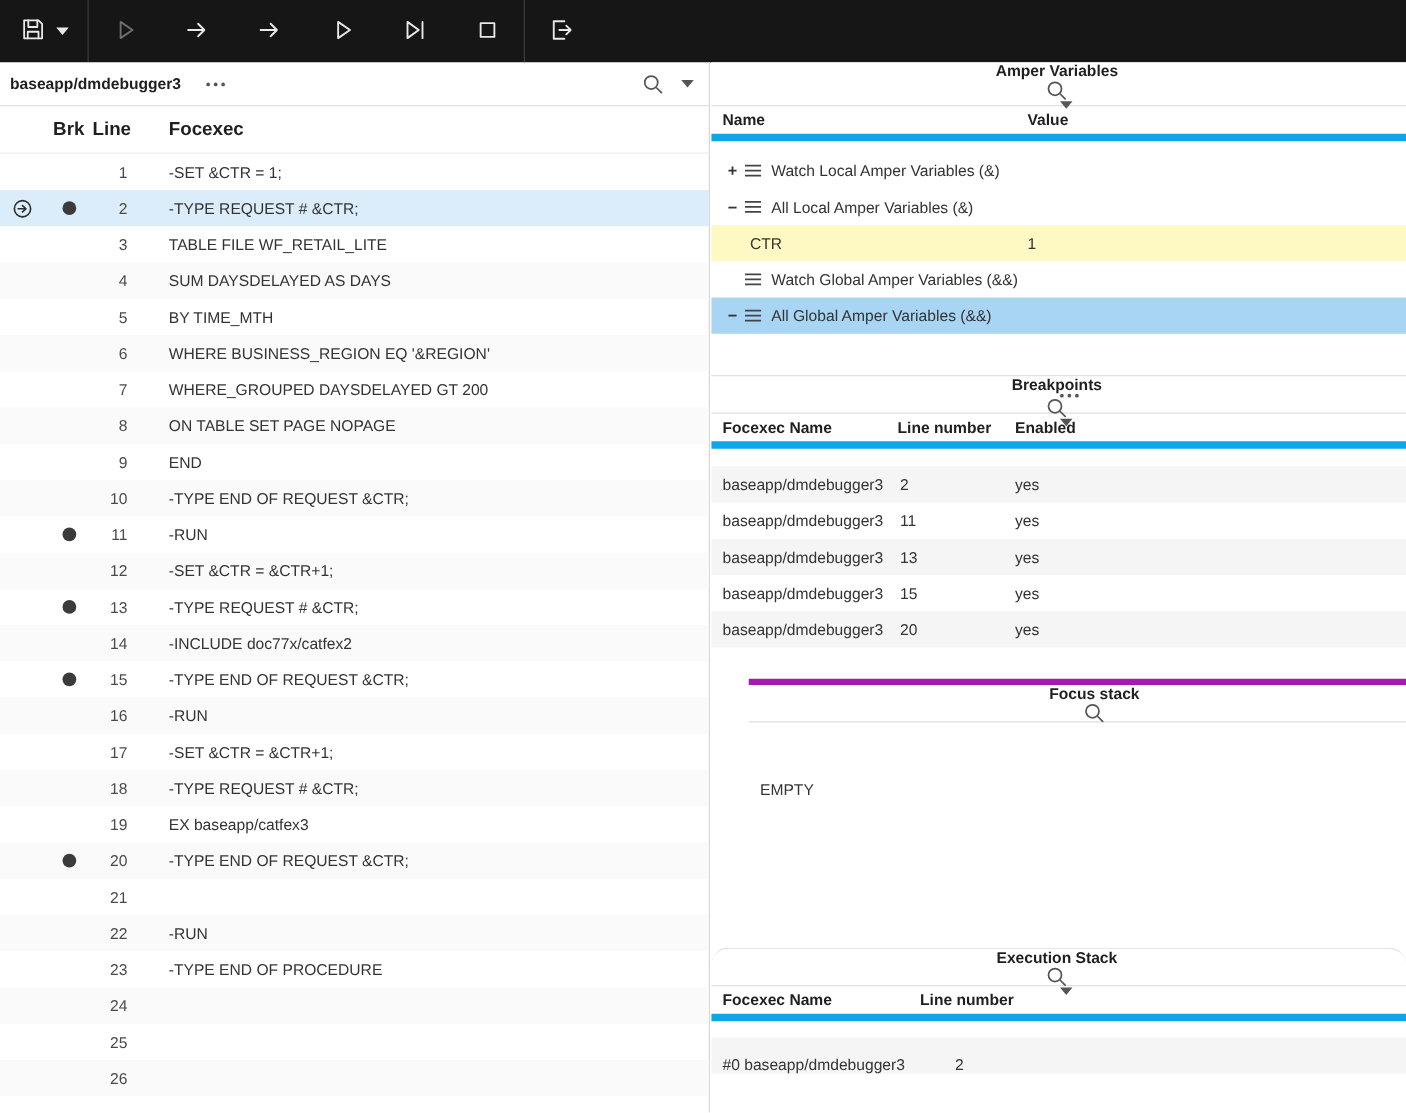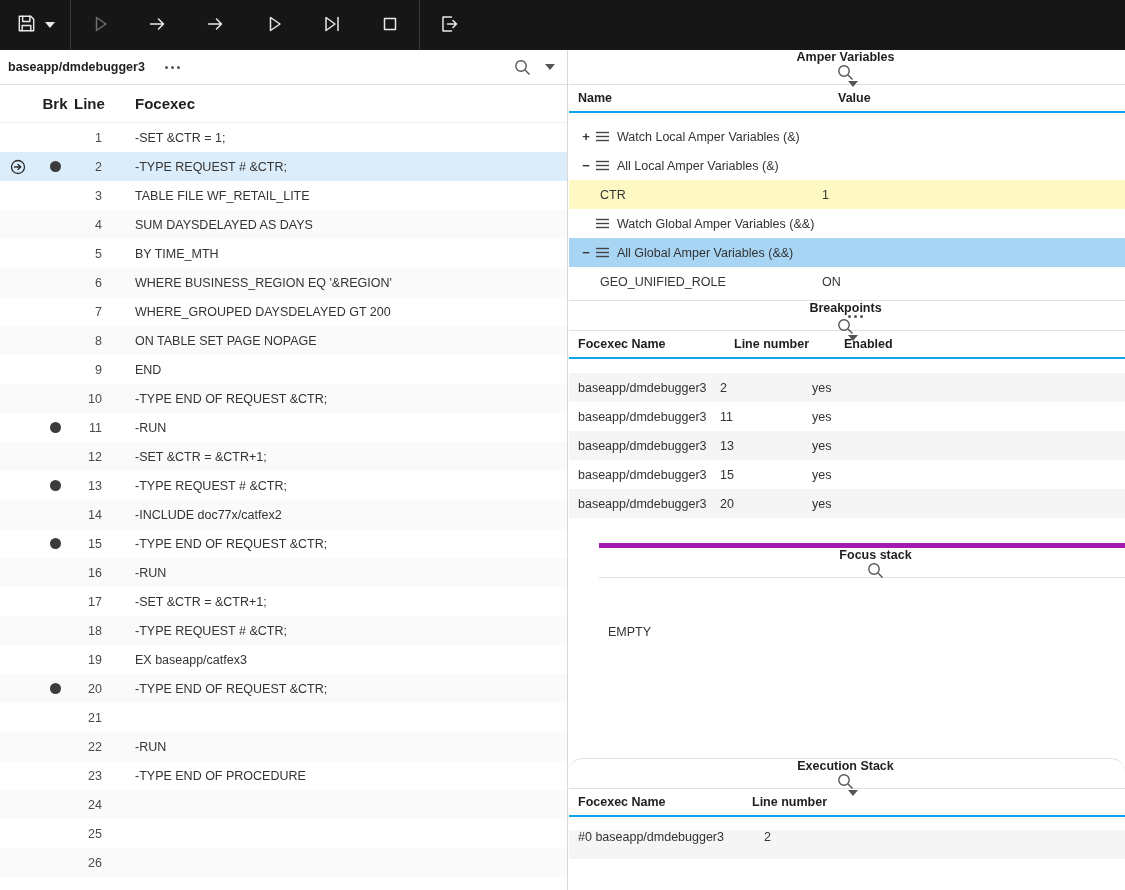--- a/index.html
+++ b/index.html
@@ -50,21 +50,21 @@
   .right-panel{position:absolute;top:50px;left:569px;width:556px;height:840px;background:#fff;}
   .sec{position:absolute;left:0;width:556px;overflow:hidden;background:#fff;}
   .sec-amper{top:0;height:250px;}
   .sec-break{top:250px;height:243px;border-top:1px solid #e0e0e0;}
   .sec-focus{top:493px;height:193px;border-top:5px solid #a21caf;margin-left:30px;}
   .sec-exec{top:708px;height:154px;border-top:1px solid #e0e0e0;border-radius:14px;}
   .sec-header{display:flex;align-items:center;padding:0 12px 0 9px;border-bottom:1px solid #e0e0e0;flex-direction:column;}
   .sec-amper .sec-header{height:35px;}
   .sec-break .sec-header,.sec-focus .sec-header,.sec-exec .sec-header{height:30px;}
   .sec-title{font-size:12.5px;font-weight:bold;color:#1f1f1f;}
-  .colhdr{height:28px;display:flex;align-items:center;font-size:12.5px;font-weight:bold;color:#1f1f1f;border-bottom:2px solid #0ea5e9;gap:16px;}
+  .colhdr{height:28px;display:flex;align-items:center;font-size:12.5px;font-weight:bold;color:#1f1f1f;border-bottom:6px solid #0ea5e9;}
 
   
   .av-colhdr .c-name{padding-left:9px;width:253px;}
   .av-rows{margin-top:9px;}
   .av-row{height:29px;display:flex;align-items:center;font-size:12.5px;color:#333;cursor:pointer;}
   .av-row.alt{background:#fef9c3;}
   .av-row.selected{background:#a9d5f5;}
   .expander{width:12px;margin-left:11px;font-weight:bold;color:#333;font-size:13px;text-align:center;}
   .list-icon{margin-left:4px;display:inline-flex;}
   .g-label{margin-left:8px;}
@@ -77,21 +77,21 @@
   .bp-row{height:29px;display:flex;align-items:center;font-size:12.5px;color:#333;cursor:pointer;}
   .bp-row:nth-child(odd){background:#f5f5f5;}
   .bp-row .bp-c2{padding-left:2px;}
 
   
   .focus-content{padding:42px 9px 0;font-size:12.5px;color:#333;line-height:24px;}
 
   
   .ex-c1{padding-left:9px;width:167px;}
   .exec-rows{margin-top:13px;}
-  .exec-row{height:29px;display:flex;align-items:flex-start;font-size:12.5px;color:#333;background:#f5f5f5;}
+  .exec-row{height:29px;display:flex;align-items:flex-end;font-size:12.5px;color:#333;background:#f5f5f5;}
   .exec-row .ex-c2{padding-left:28px;}
 </style>
 </head>
 <body>
 
 <div class="app">
 
   <div class="toolbar">
     <button class="tb-btn save-btn">
       <span>
@@ -591,24 +591,20 @@
       <svg width="13" height="11" viewBox="0 0 13 11">
                 <g stroke="#444" stroke-width="1.4">
                   <line x1="0" y1="1.5" x2="13" y2="1.5"></line>
                   <line x1="0" y1="5.5" x2="13" y2="5.5"></line>
                   <line x1="0" y1="9.5" x2="13" y2="9.5"></line>
                 </g>
               </svg>
     </span>
     <span class="g-label">All Global Amper Variables (&amp;&amp;)</span>
   </div>
-          <div class="av-row var">
-    <span class="v-name">GEO_UNIFIED_ROLE</span>
-    <span class="v-value">ON</span>
-  </div>
         </div>
     </section>
 
     <section class="sec sec-break">
       <div class="sec-header">
         <span class="sec-title">Breakpoints</span>
         <span class="dots">
             <i></i>
             <i></i>
             <i></i>

